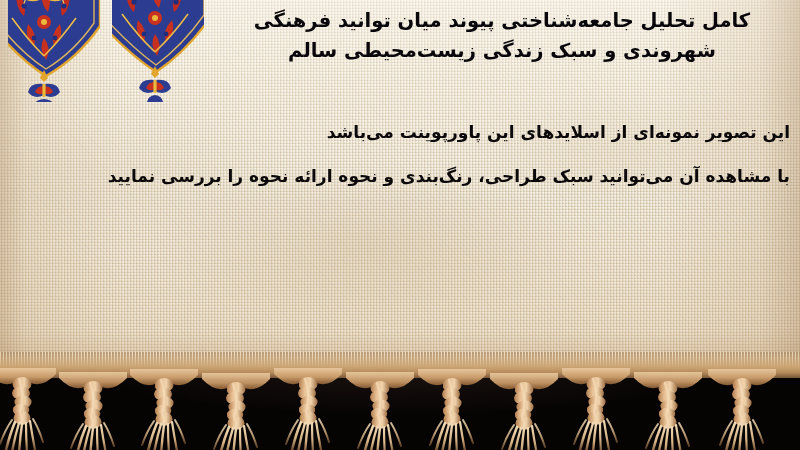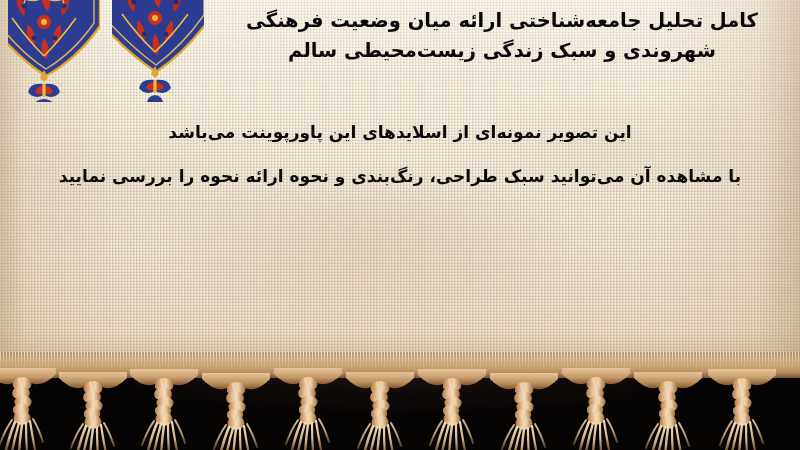--- a/index.html
+++ b/index.html
@@ -99,21 +99,21 @@
     position:absolute;right:18px;top:6px;width:560px;
     text-align:center;
     color:#08060a;
     font-size:19.5px;
     font-weight:bold;
     line-height:30px;
     letter-spacing:0px;
   }
   .body-block{
     position:absolute;right:10px;top:112px;width:780px;
-    text-align:center;
+    text-align:right;
     color:#0b0809;
     font-size:17px;
     font-weight:bold;
     line-height:40px;
   }
   .body-line{display:block;white-space:nowrap;}
   .body-line.lead{margin-bottom:4px;}
 </style>
 </head>
 <body>
@@ -260,21 +260,21 @@
         <path d="M43 82 Q36 82 34 88 Q38 92 43 89 Q48 92 52 88 Q50 82 43 82 Z" fill="#c8301f"></path>
         <rect x="41.4" y="80" width="3.2" height="13" fill="#e9b93e"></rect>
         <path d="M43 95 Q36 96 35 102 L51 102 Q50 96 43 95 Z" fill="#2c3c90"></path>
       </g>
     </svg>
   </div>
 
   <div class="text-layer">
 
     <div class="title">
-      <span class="body-line">کامل تحلیل جامعه‌شناختی ارائه میان وضعیت فرهنگی</span>
+      <span class="body-line">کامل تحلیل جامعه‌شناختی پیوند میان توانید فرهنگی</span>
       <span class="body-line">شهروندی و سبک زندگی زیست‌محیطی سالم</span>
     </div>
 
     <div class="body-block">
       <span class="body-line lead">این تصویر نمونه‌ای از اسلایدهای این پاورپوینت می‌باشد</span>
       <span class="body-line">با مشاهده آن می‌توانید سبک طراحی، رنگ‌بندی و نحوه ارائه نحوه را بررسی نمایید</span>
     </div>
 
   </div>
 </div>

